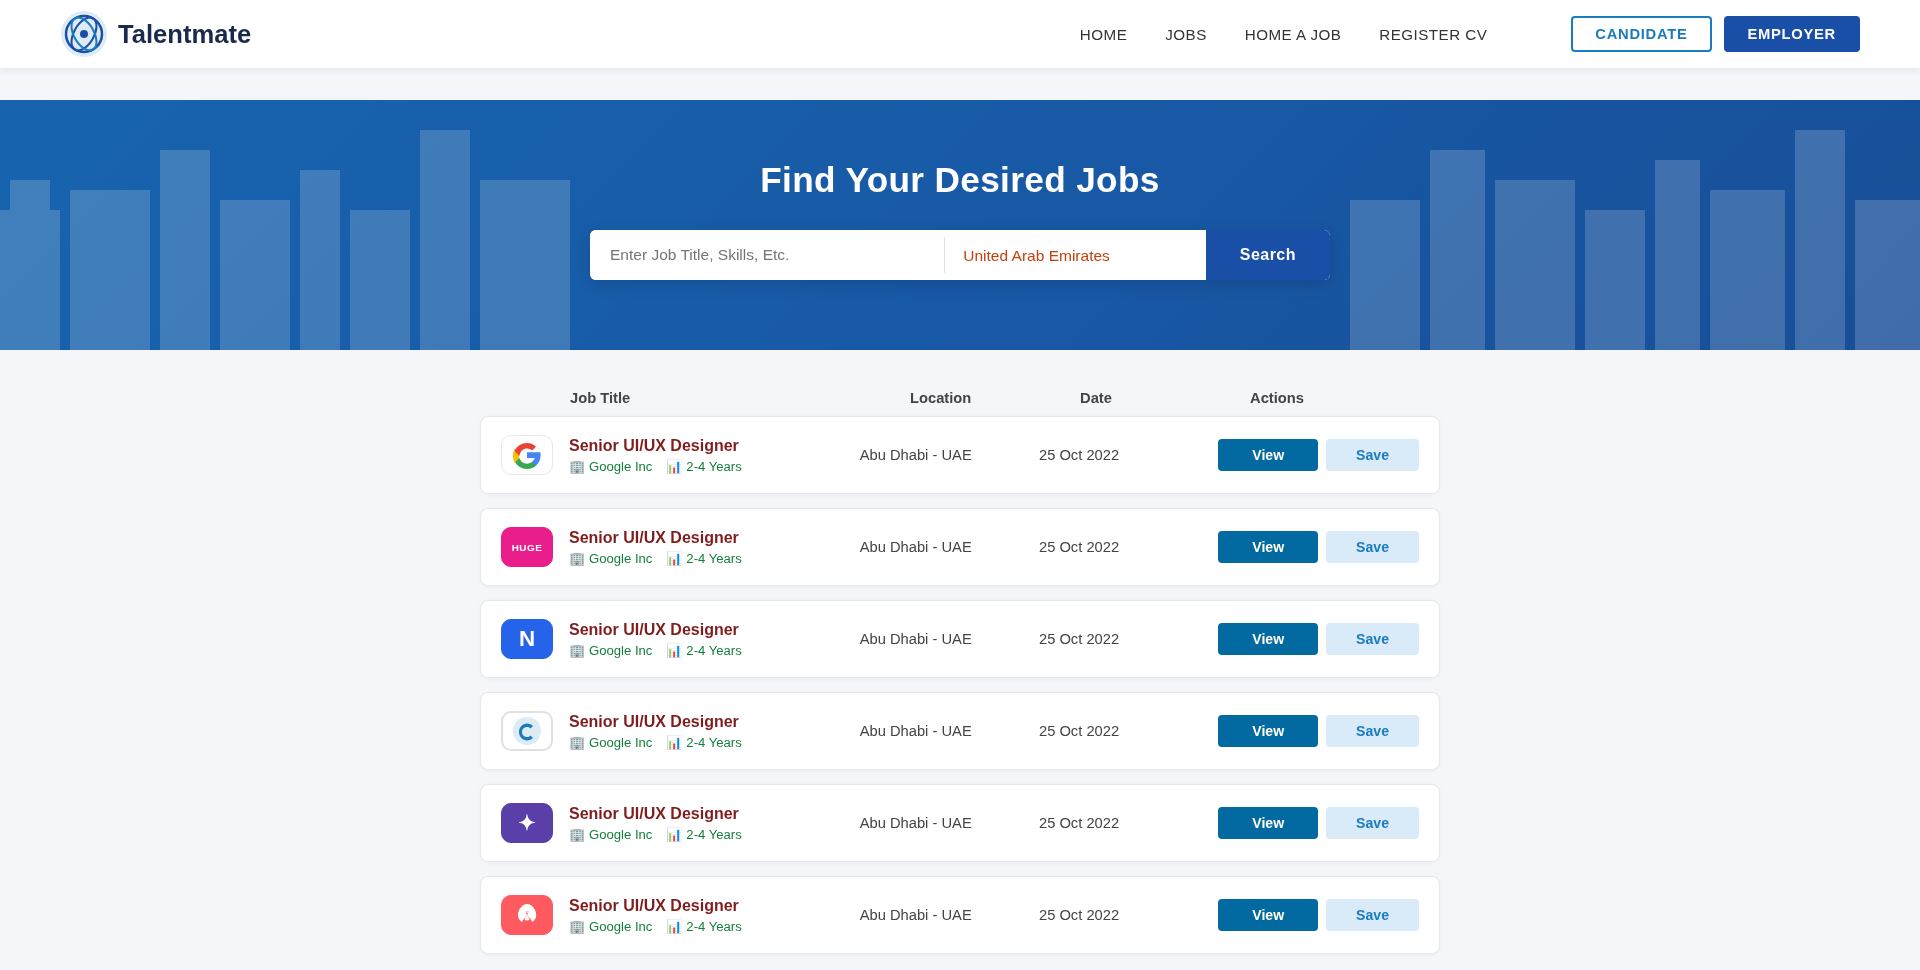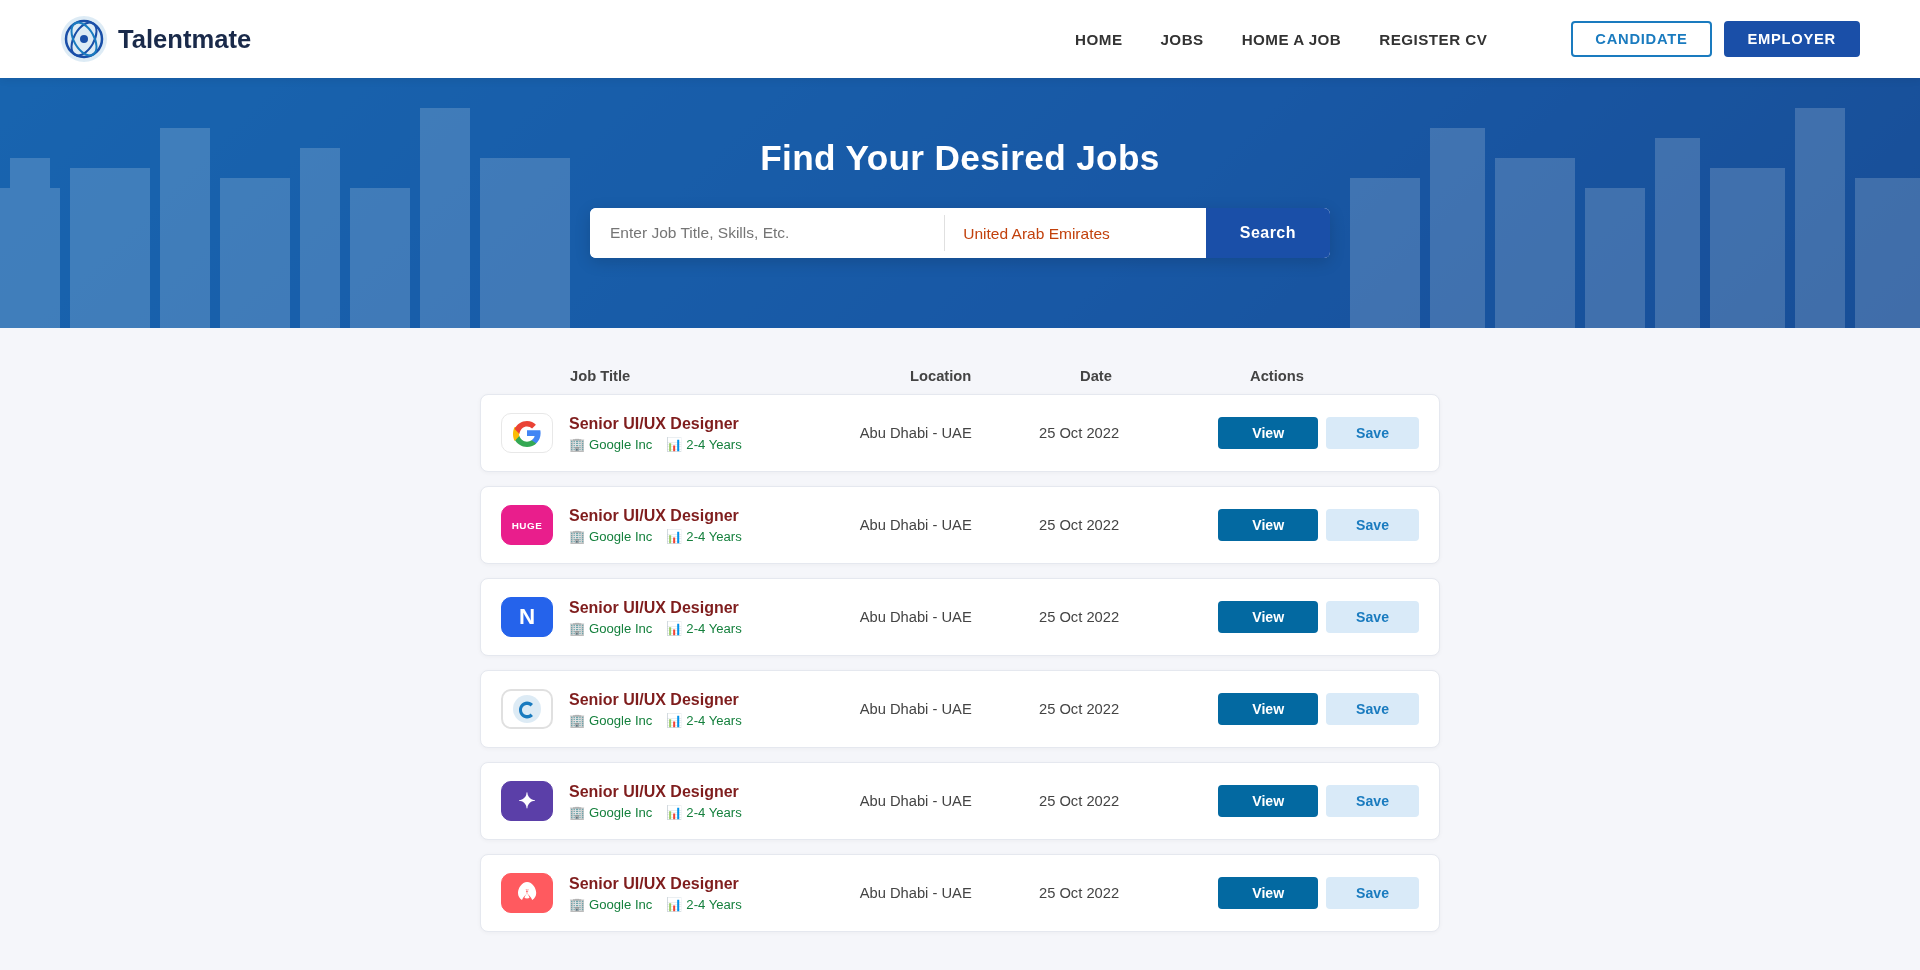--- a/index.html
+++ b/index.html
@@ -5,21 +5,21 @@
     * { margin: 0; padding: 0; box-sizing: border-box; }
     body { font-family: 'Segoe UI', Arial, sans-serif; background: #f5f6fa; color: #333; }
 
     
     .navbar {
       background: #fff;
       display: flex;
       align-items: center;
       justify-content: space-between;
       padding: 0 60px;
-      height: 78px;
+      height: 68px;
       box-shadow: 0 2px 8px rgba(0,0,0,0.07);
       position: relative;
       z-index: 10;
     }
     .navbar-logo {
       display: flex;
       align-items: center;
       gap: 10px;
       text-decoration: none;
     }
@@ -32,21 +32,21 @@
       font-weight: 700;
       color: #1a2a4a;
     }
     .navbar-links {
       display: flex;
       align-items: center;
       gap: 38px;
     }
     .nav-link {
       font-size: 0.95rem;
-      font-weight: 700;
+      font-weight: 400;
       color: #333;
       text-decoration: none;
       letter-spacing: 0.03em;
       cursor: pointer;
     }
     .nav-btns {
       display: flex;
       align-items: center;
       gap: 12px;
       margin-left: 30px;
@@ -75,20 +75,21 @@
       letter-spacing: 0.05em;
     }
 
     
     .hero {
       background: linear-gradient(135deg, #1a7bbf 0%, #1a5fa8 60%, #1a4a8a 100%);
       position: relative;
       overflow: hidden;
       padding: 60px 12px 70px;
       text-align: center;
+      margin-top: 32px;
     }
     .hero::before {
       content: '';
       position: absolute;
       inset: 0;
       background: rgba(20, 80, 160, 0.55);
       z-index: 0;
     }
     
     .hero-bg {

